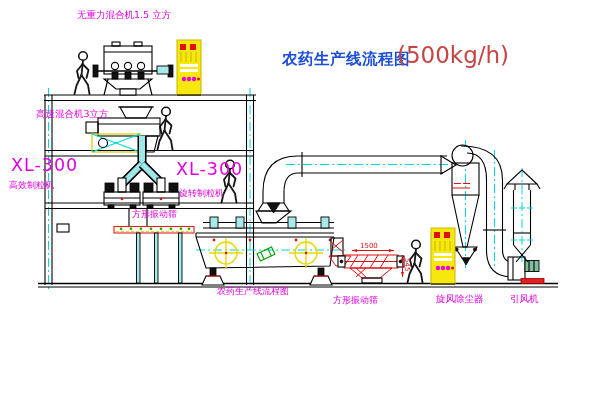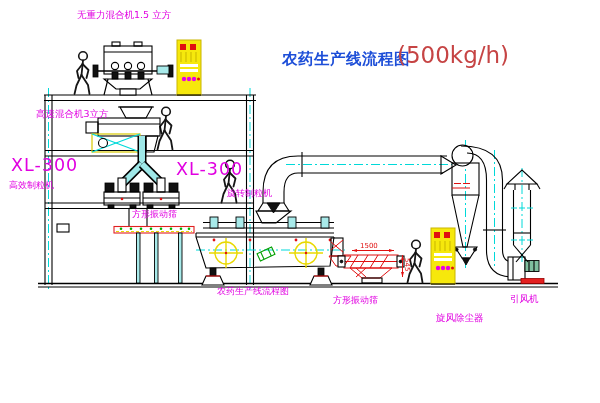--- a/index.html
+++ b/index.html
@@ -335,27 +335,27 @@
 
 <div class="lbl red-title-zh" style="left:282px;top:52px;">农药生产线流程图</div>
 <div class="lbl red-title-cap" style="left:397px;top:44px;">(500kg/h)</div>
 
 <div class="lbl mag95" style="left:36px;top:109px;">高速混合机3立方</div>
 
 <div class="lbl mag17" style="left:11px;top:157px;">XL-300</div>
 <div class="lbl mag9" style="left:9px;top:181px;font-family:Liberation Serif, serif;">高效制粒机</div>
 
 <div class="lbl mag17" style="left:176px;top:161px;">XL-300</div>
-<div class="lbl mag9" style="left:179px;top:189px;margin-left:48px;">旋转制粒机</div>
+<div class="lbl mag9" style="left:179px;top:189px;">旋转制粒机</div>
 
 <div class="lbl mag9" style="left:132px;top:210px;">方形振动筛</div>
 
 <div class="lbl mag9" style="left:217px;top:287px;">农药生产线流程图</div>
 
 <div class="lbl mag9" style="left:333px;top:296px;">方形振动筛</div>
 
-<div class="lbl mag95" style="left:436px;top:294px;margin-top:19px;">旋风除尘器</div>
+<div class="lbl mag95" style="left:436px;top:294px;">旋风除尘器</div>
 <div class="lbl mag95" style="left:510px;top:294px;">引风机</div>
 
 <div class="lbl dim" style="left:360px;top:243px;">1500</div>
 <div class="lbl dim rot90" style="left:410px;top:258px;">545</div>
 
 </div>
 
 </body></html>

